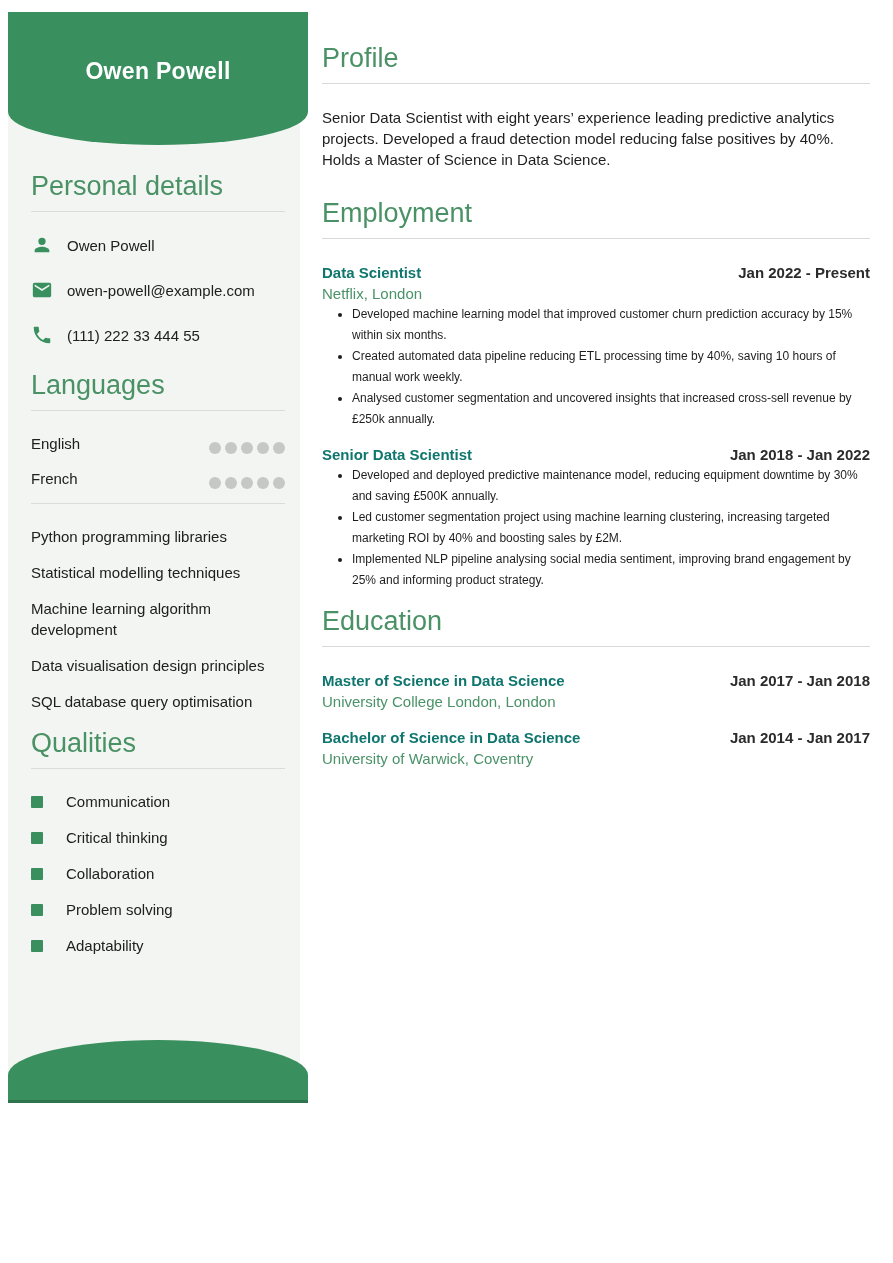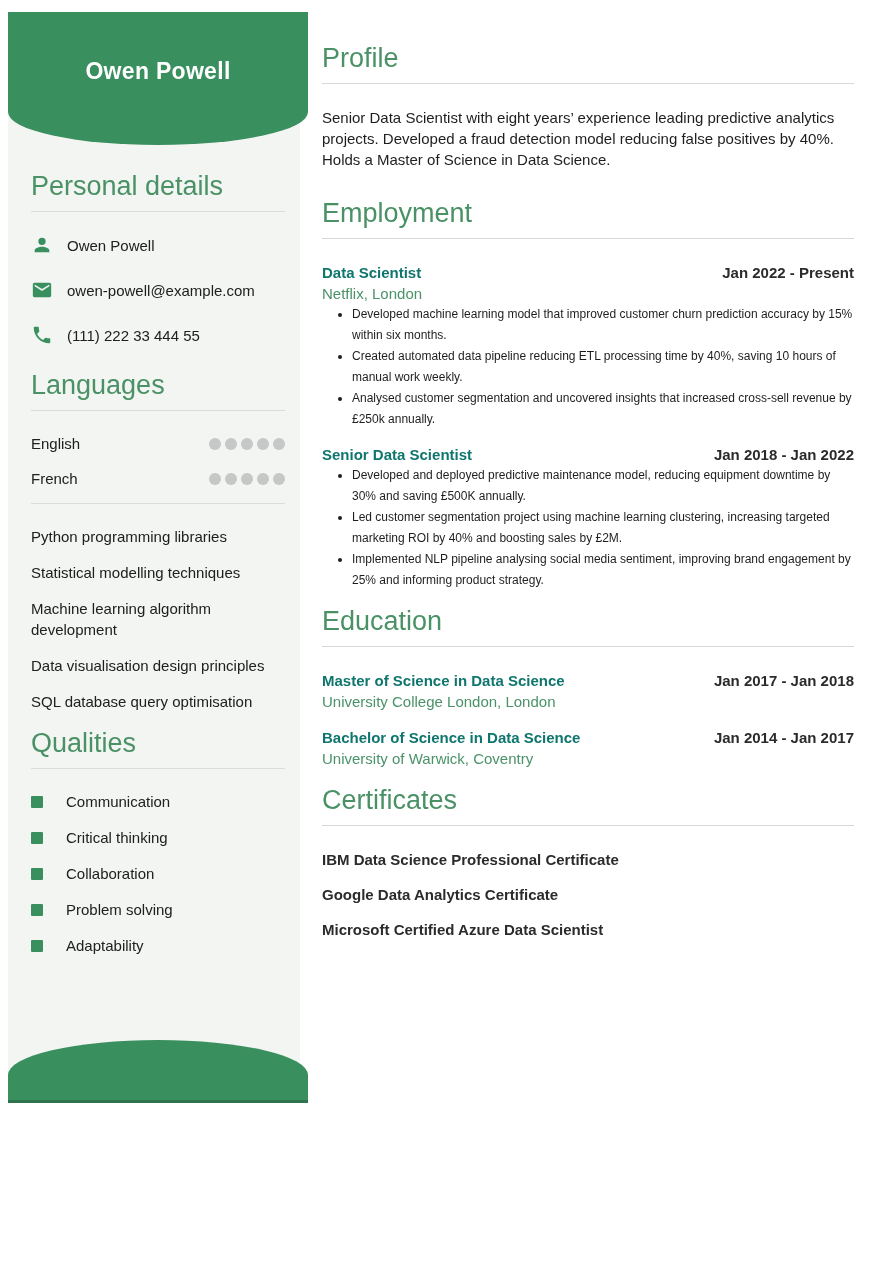--- a/index.html
+++ b/index.html
@@ -38,31 +38,31 @@
     color:#4a9165; font-size:27px; font-weight:400; line-height:32px;
   }
   .rule { height:1px; background:#dadcda; margin:0 0 22px 0; }
 
   .side-section { margin-bottom:12px; }
 
   .contact-row { display:flex; align-items:center; gap:14px; height:22px; margin-bottom:23px; font-size:15px; }
   .icon { width:22px; height:22px; color:#398f5e; flex:0 0 22px; }
   .icon svg { width:100%; height:100%; display:block; }
 
-  .lang-row { display:flex; justify-content:space-between; align-items:center; font-size:15px; line-height:21px; margin-bottom:14px; }
+  .lang-row { display:flex; justify-content:space-between; align-items:flex-end; font-size:15px; line-height:21px; margin-bottom:14px; }
   .dots { display:flex; gap:4px; }
   .dot { width:12px; height:12px; border-radius:50%; background:#c6c8c7; }
 
   .skill-item { font-size:15px; line-height:21px; margin-bottom:15px; }
 
   .quality-row { display:flex; align-items:center; gap:23px; font-size:15px; line-height:21px; margin-bottom:15px; }
   .square { width:12px; height:12px; background:#398f5e; border-radius:1px; flex:0 0 12px; }
 
   
-  .main { position:absolute; left:300px; top:0; width:593px; height:1263px; padding:42px 39px 0 22px; background:#ffffff; }
+  .main { position:absolute; left:300px; top:0; width:593px; height:1263px; padding:42px 23px 0 22px; background:#ffffff; }
   .main .rule { background:#d9d9d9; margin-bottom:23px; }
 
   .profile-text { margin:0 0 27px 0; font-size:15px; line-height:21px; color:#1e1e1e; }
 
   .jobs { margin-bottom:4px; }
   .entry { margin-bottom:14px; }
   .entry-head { display:flex; justify-content:space-between; align-items:baseline; }
   .entry-title { font-size:15px; font-weight:bold; line-height:21px; color:#0f766e; }
   .entry-dates { font-size:15px; font-weight:bold; line-height:21px; color:#2b2b2b; white-space:nowrap; }
   .entry-sub { font-size:15px; line-height:21px; color:#4a9268; }
@@ -246,25 +246,15 @@
           <div class="entry">
             <div class="entry-head">
               <span class="entry-title">Bachelor of Science in Data Science</span>
               <span class="entry-dates">Jan 2014 - Jan 2017</span>
             </div>
             <div class="entry-sub">University of Warwick, Coventry</div>
           </div>
         </div>
     </section>
 
-    <section>
-      <h2>Certificates</h2>
-      <div class="rule"></div>
-      <div>
-
-      <div class="cert-item">IBM Data Science Professional Certificate</div>
-          <div class="cert-item">Google Data Analytics Certificate</div>
-          <div class="cert-item">Microsoft Certified Azure Data Scientist</div>
-        </div>
-    </section>
 
   </main>
 </div>
 
 </body></html>

